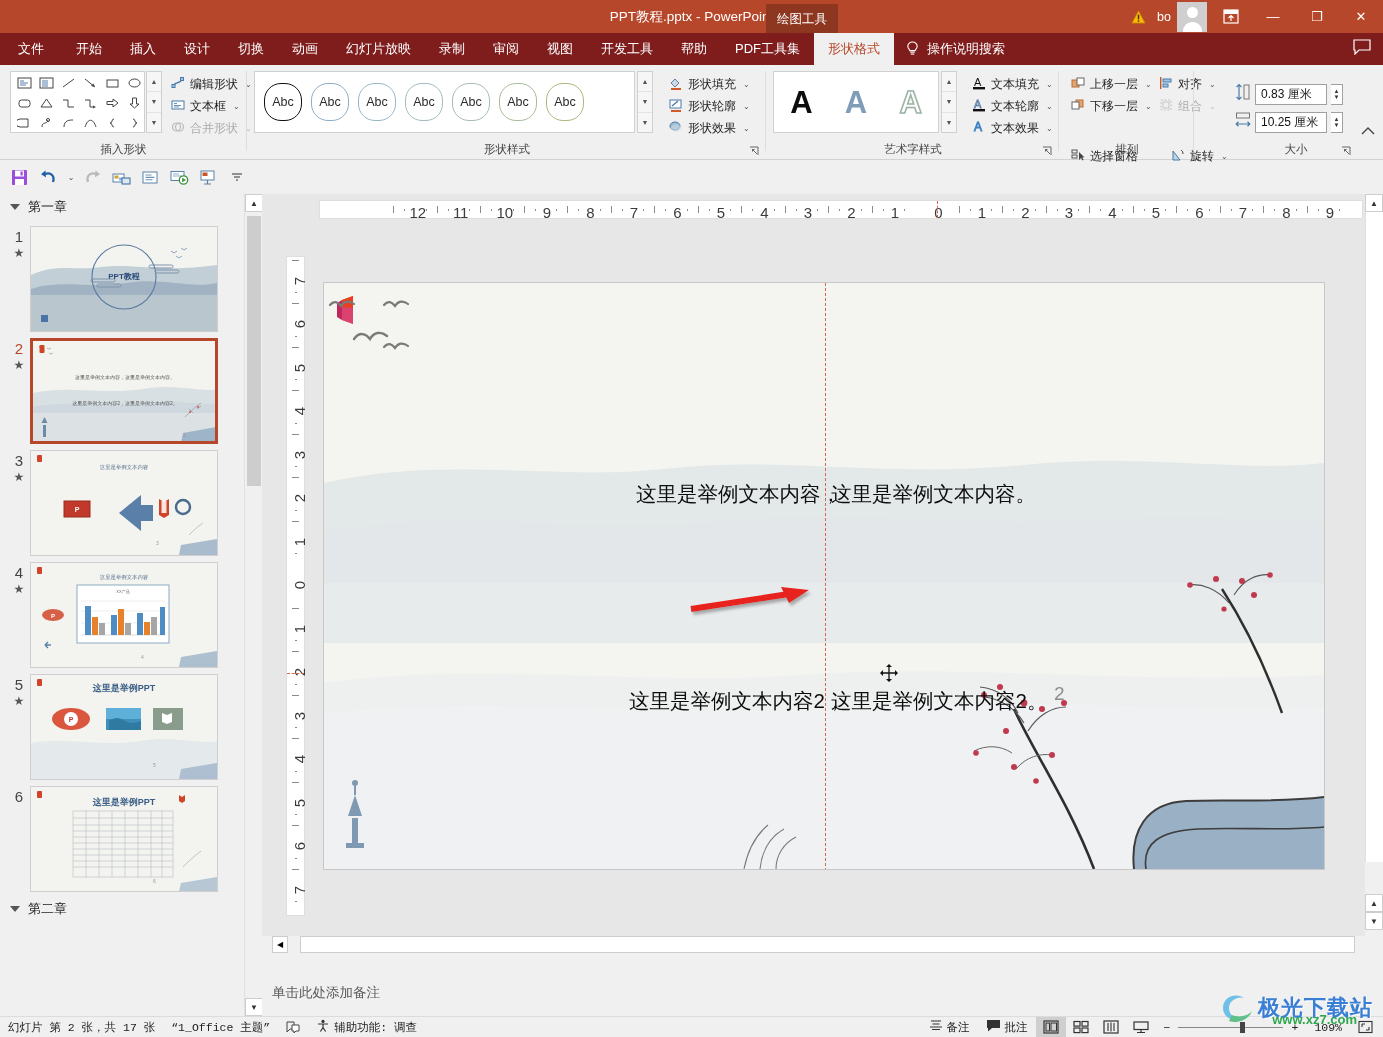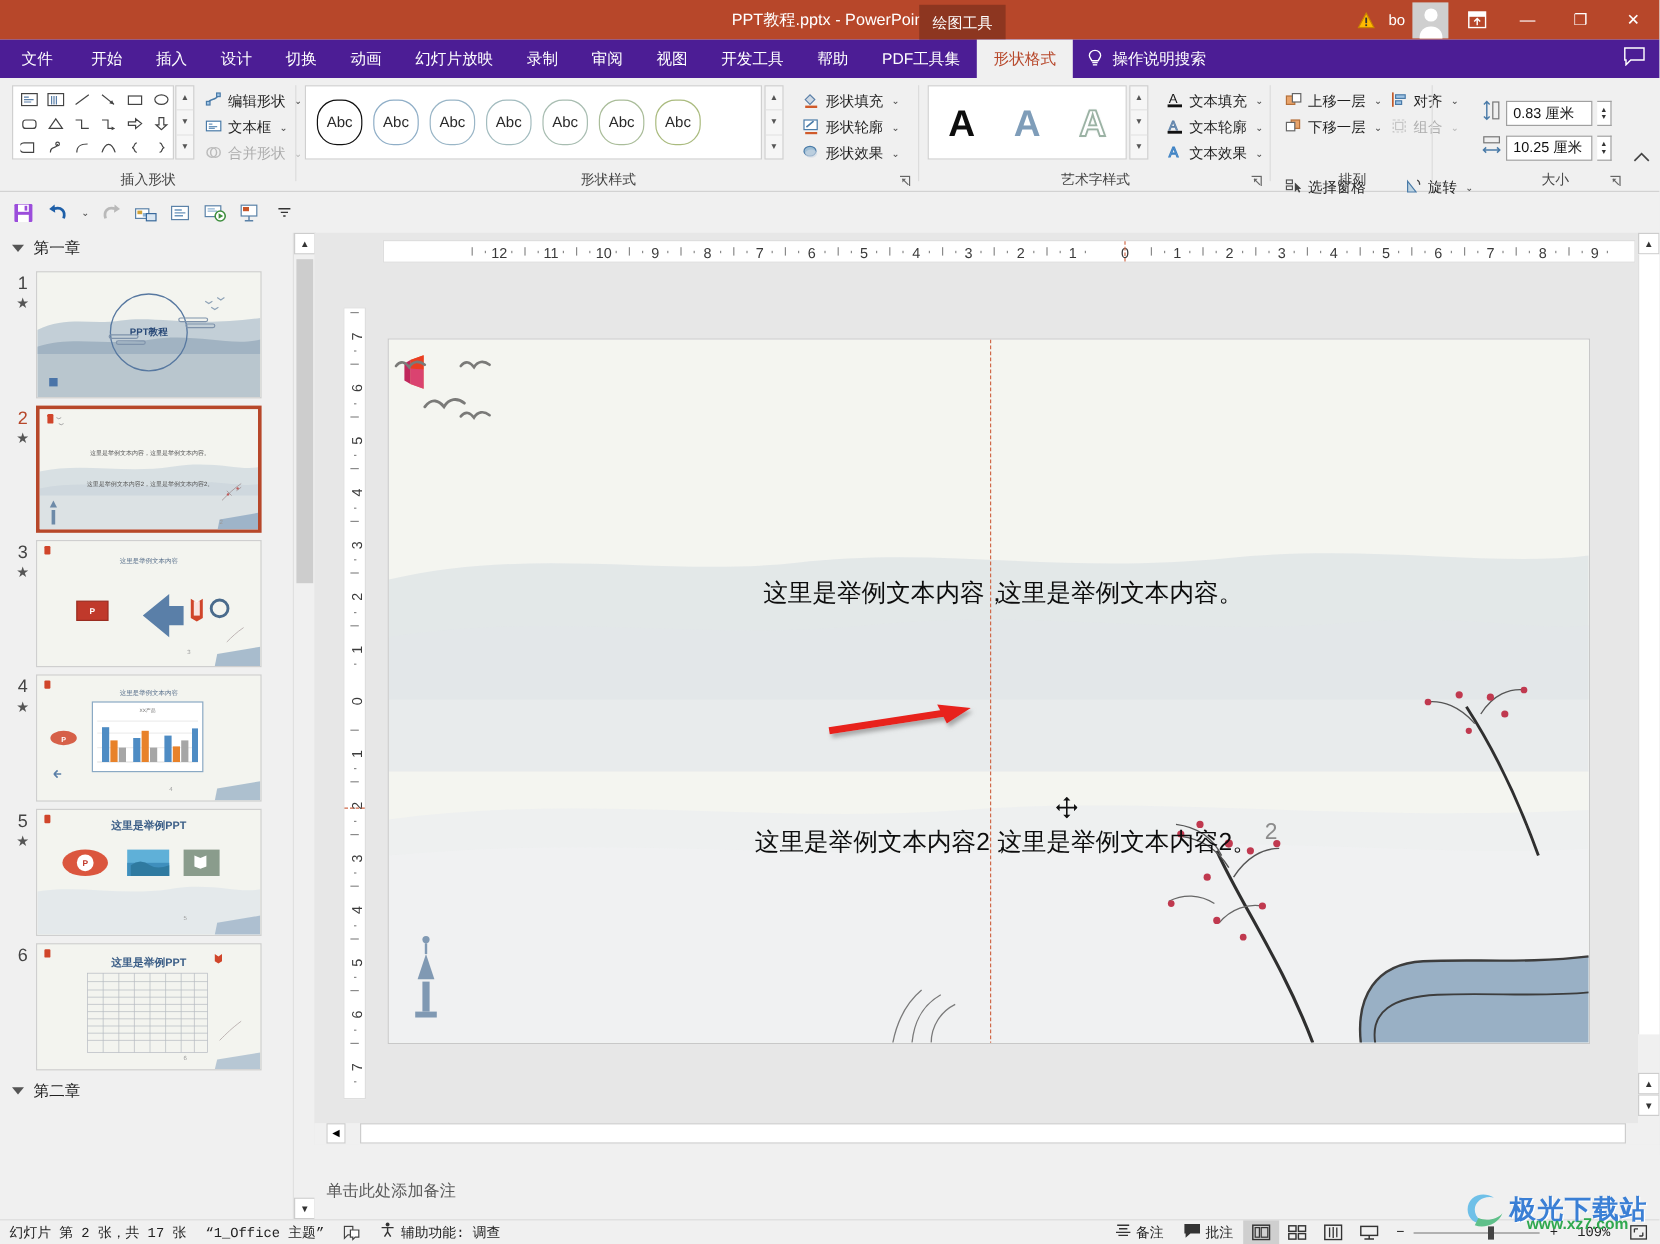--- a/index.html
+++ b/index.html
@@ -34,21 +34,21 @@
   .avwrap .body{position:absolute;bottom:0;width:19px;height:10px;border-radius:9px 9px 0 0;background:#fff;}
   .win-btn {
     width:44px; height:33px; display:flex; align-items:center; justify-content:center;
     color:#fff; font-size:13px;
   }
   .ribbon-ctl { width:40px; height:33px; display:flex; align-items:center; justify-content:center; color:#fff; }
 
   
   .tabsrow {
     position:absolute; left:0; top:33px; width:1383px; height:32px;
-    background:#4c1d95;
+    background:#7f1d1d;
   }
   .tabs { display:flex; align-items:stretch; height:32px; }
   .tab {
     color:#fff; font-size:13px; padding:0 14px; height:32px;
     line-height:32px; white-space:nowrap;
   }
   .tab.active { background:#f0f0f0; color:#b7472a; }
   .tab:first-child { padding:0 18px; }
   .tell-me { display:flex; align-items:center; gap:7px; padding-left:12px; color:#fff; font-size:13px; height:32px; }
   .bulb { width:14px; height:16px; }
@@ -158,21 +158,21 @@
   
   .editor { position:absolute; left:262px; top:194px; width:1121px; height:760px; background:#e7e7e7; }
   .hruler {
     position:absolute; left:57px; top:6px; width:1044px; height:19px;
     background:#fff; border:1px solid #dedede;
   }
   .vruler {
     position:absolute; left:24px; top:62px; width:19px; height:660px;
     background:#fff; border:1px solid #dedede;
   }
-  .tickno { position:absolute; font-size:12px; color:#3b3b3b; }
+  .tickno { position:absolute; font-size:15px; color:#3b3b3b; }
   .tickmark { position:absolute; background:#8a8a8a; }
 
   .slide {
     position:absolute; left:61px; top:88px; width:1002px; height:588px;
     background:#ffffff; border:1px solid #c8c8c8; overflow:hidden;
   }
   .slide-text {
     position:absolute; font-size:20.5px; color:#0d0d0d; white-space:nowrap;
   }
   .dash-guide {

